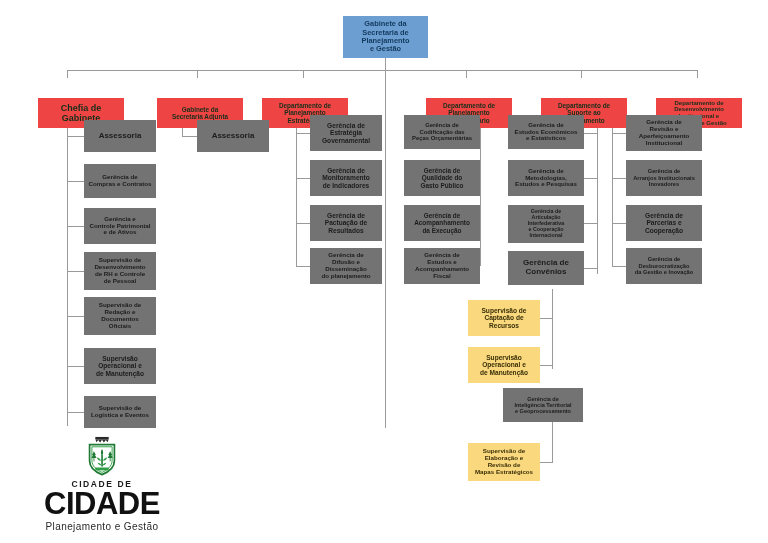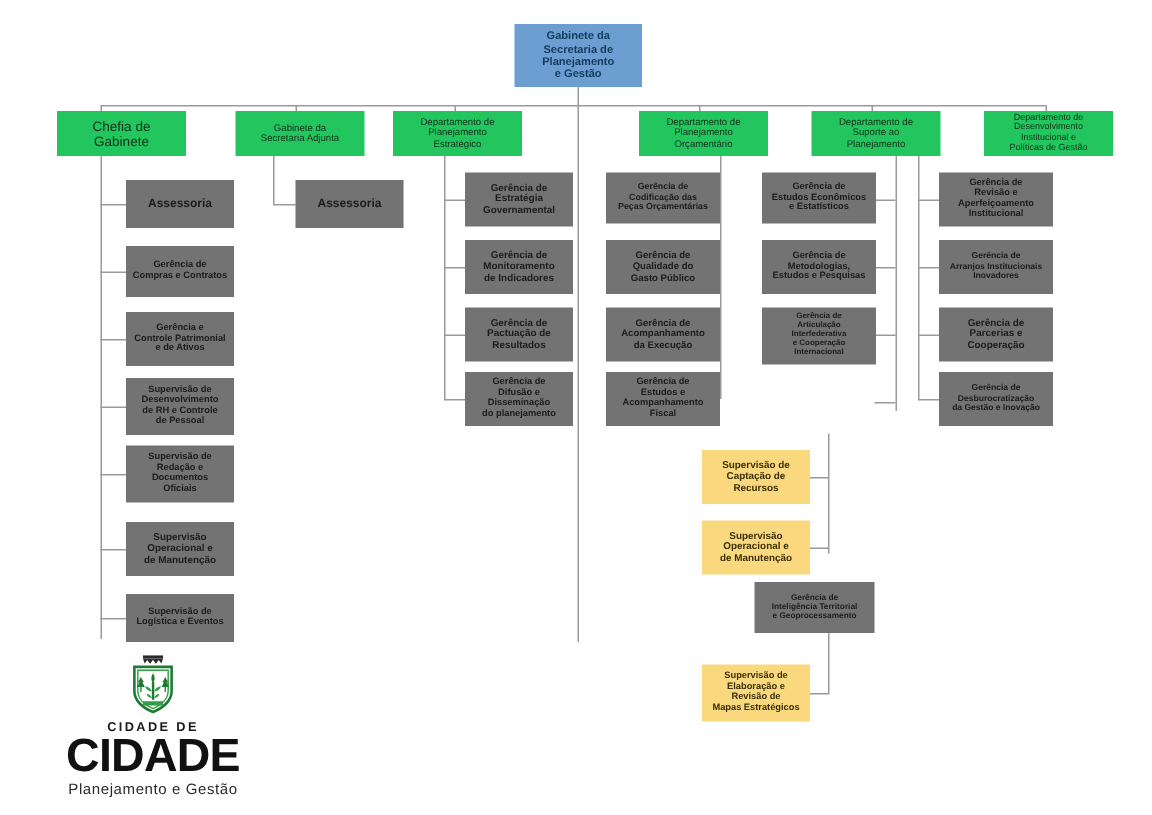--- a/index.html
+++ b/index.html
@@ -25,23 +25,24 @@
     white-space:pre-line;
     z-index:3;
   }
   .root{
     background:#6d9ed1;
     color:#123a5e;
     font-size:7.4px;
     font-weight:700;
   }
   .dept{
-    background:#22c55e;
+    background:#ef4444;
     color:#14301a;
-    font-weight:400;
+    font-weight:700;
+    margin-top:24px;
   }
   .gray{
     background:#737373;
     color:#1c1c1c;
     font-weight:700;
   }
   .yellow{
     background:#fad97e;
     color:#3a2f08;
     font-weight:700;
@@ -218,20 +219,22 @@
 Estudos Econômicos
 e Estatísticos</div>
   <div class="node gray" style="left:508px;top:160px;width:76px;height:36px;font-size:6.2px;">Gerência de
 Metodologias,
 Estudos e Pesquisas</div>
   <div class="node gray" style="left:508px;top:205px;width:76px;height:38px;font-size:5.3px;">Gerência de
 Articulação
 Interfederativa
 e Cooperação
 Internacional</div>
+  <div class="node gray" style="left:508px;top:251px;width:76px;height:34px;font-size:8px;">Gerência de
+Convênios</div>
   <div class="node yellow" style="left:468px;top:300px;width:72px;height:36px;font-size:6.6px;">Supervisão de
 Captação de
 Recursos</div>
   <div class="node yellow" style="left:468px;top:347px;width:72px;height:36px;font-size:6.6px;">Supervisão
 Operacional e
 de Manutenção</div>
   <div class="node gray" style="left:503px;top:388px;width:80px;height:34px;font-size:5.5px;">Gerência de
 Inteligência Territorial
 e Geoprocessamento</div>
   <div class="node yellow" style="left:468px;top:443px;width:72px;height:38px;font-size:6.2px;">Supervisão de

